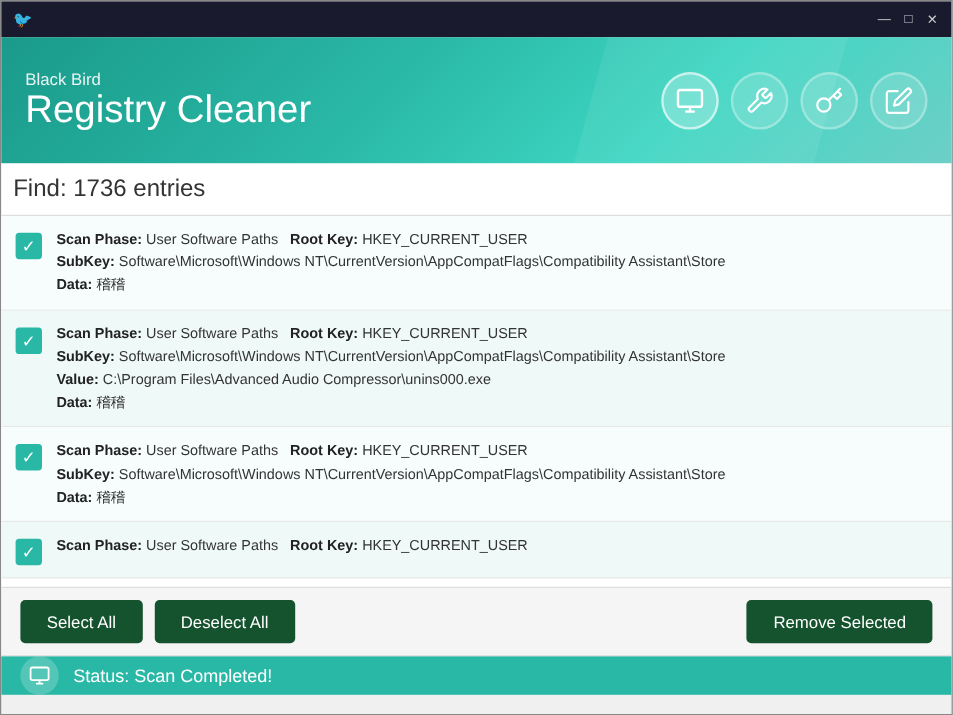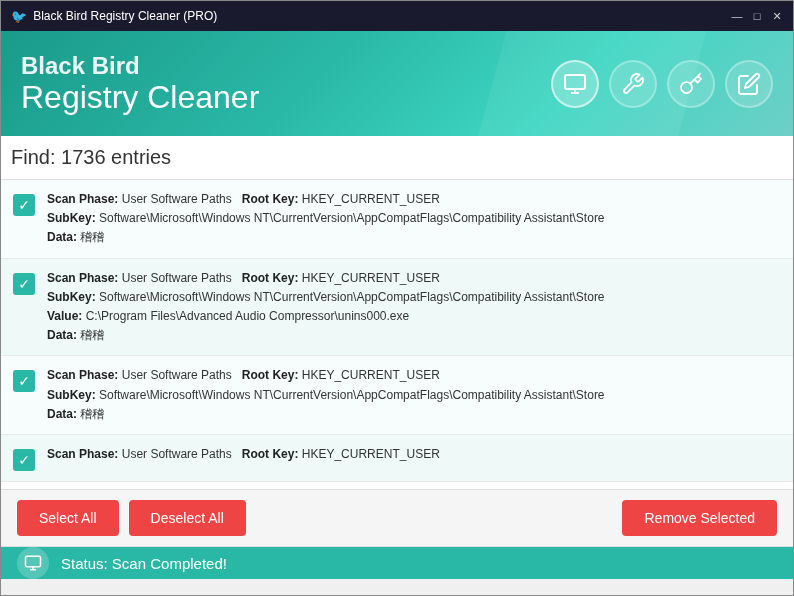--- a/index.html
+++ b/index.html
@@ -62,22 +62,22 @@
       width: 200px;
       height: 140px;
       background: rgba(255,255,255,0.07);
       transform: skewX(-15deg);
       border-radius: 4px;
     }
     #header-title {
       color: white;
     }
     #header-title .brand-name {
-      font-size: 24px;
-      font-weight: 700;
+      font-size: 14px;
+      font-weight: 400;
       opacity: 0.9;
     }
     #header-title .app-name {
       font-size: 32px;
       font-weight: 300;
       line-height: 1.1;
     }
     #header-icons {
       display: flex;
       gap: 10px;
@@ -162,21 +162,21 @@
     
     #button-bar {
       background: #f5f5f5;
       padding: 10px 16px;
       display: flex;
       align-items: center;
       gap: 10px;
       border-bottom: 1px solid #ddd;
     }
     .btn-green {
-      background: #ef4444;
+      background: #14532d;
       color: white;
       border: none;
       border-radius: 4px;
       padding: 10px 22px;
       font-size: 14px;
       font-weight: 500;
       cursor: pointer;
     }
     #remove-selected-btn {
       margin-left: auto;
@@ -204,21 +204,20 @@
       justify-content: center;
       font-size: 16px;
     }
   </style>
 </head>
 <body>
 
 <div id="title-bar">
   <div id="title-bar-left">
     <span style="font-size:13px;">🐦</span>
-    <span>Black Bird Registry Cleaner (PRO)</span>
   </div>
   <div id="title-bar-controls">
     <span class="title-btn">—</span>
     <span class="title-btn">□</span>
     <span class="title-btn">✕</span>
   </div>
 </div>
 
 <div id="header">
   <div id="header-title">

